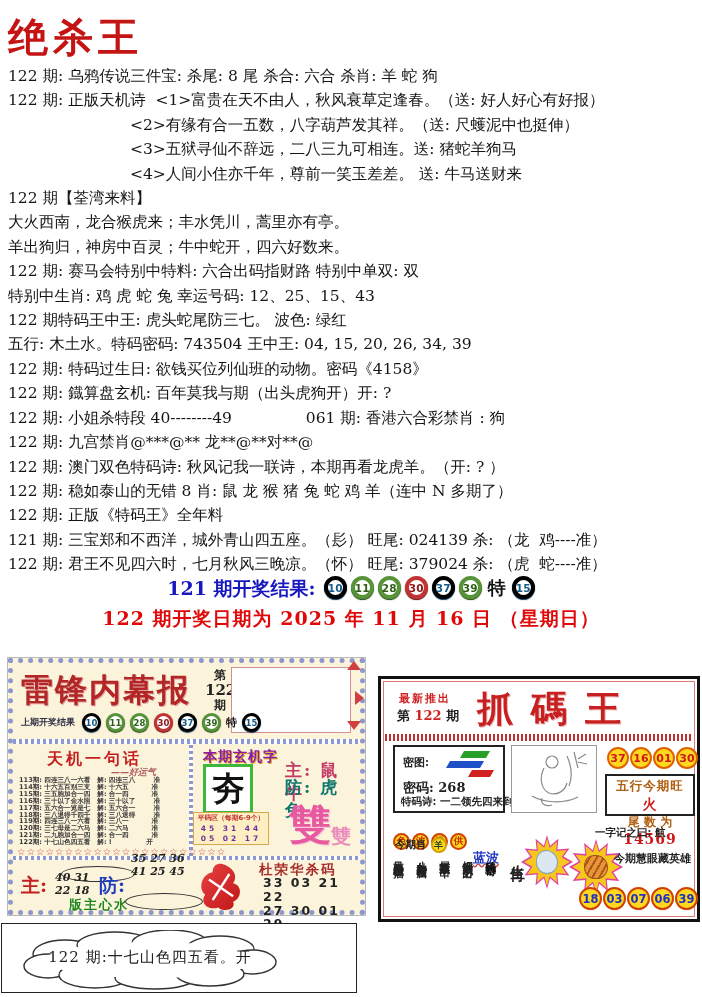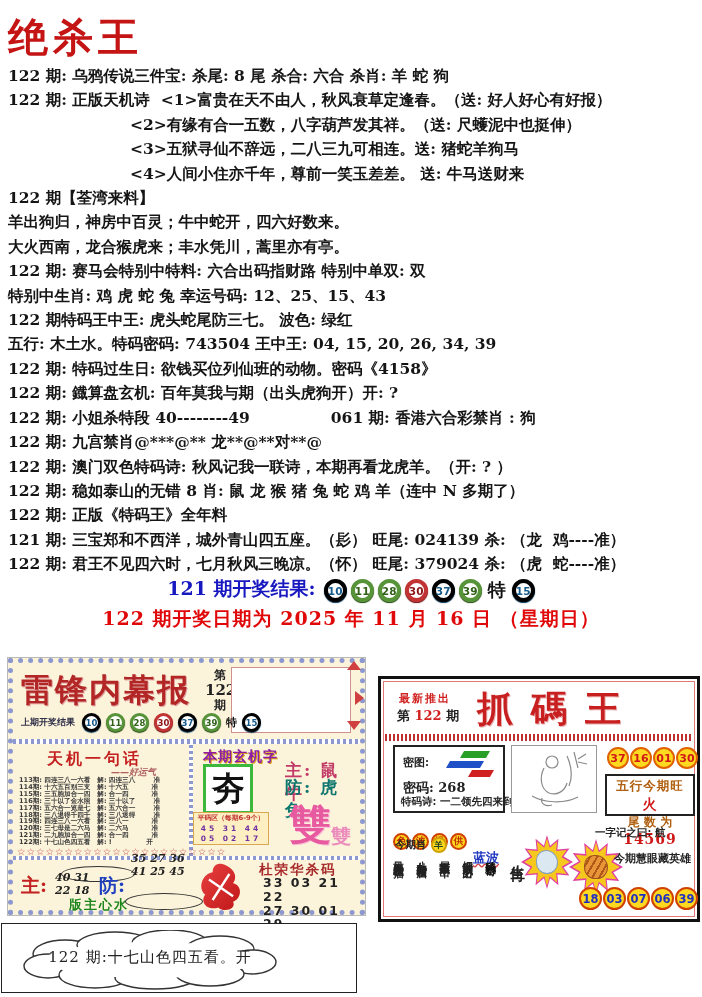--- a/index.html
+++ b/index.html
@@ -2,24 +2,24 @@
 <html><head>
 <meta charset="utf-8">
 <style>
   html,body{margin:0;padding:0;}
   body{width:702px;height:997px;position:relative;background:#fff;overflow:hidden;
        font-family:"DejaVu Serif","Liberation Serif",serif;}
   
   .main-title{position:absolute;left:8px;top:10px;font-size:40px;font-weight:bold;
               color:#c41414;letter-spacing:5px;}
   .lines{position:absolute;left:8px;top:64px;width:690px;}
-  .line{font-size:15.5px;line-height:24.4px;font-weight:bold;color:#151515;white-space:pre-wrap;}
+  .line{font-size:15.5px;line-height:24.4px;font-weight:normal;color:#151515;white-space:pre-wrap;}
   .line.indent{padding-left:122px;}
   .result-row{position:absolute;left:0;top:576px;width:702px;display:flex;
-              justify-content:center;align-items:flex-end;gap:4px;}
+              justify-content:center;align-items:flex-start;gap:4px;}
   .result-label{font-size:19px;font-weight:bold;color:#1818c0;margin-right:4px;}
   .te-label{font-size:18px;font-weight:bold;color:#111;margin:0 2px;}
   .date-line{position:absolute;left:0;top:606px;width:702px;text-align:center;
              font-size:19px;font-weight:bold;color:#e00808;letter-spacing:1px;}
   
   .gem{width:23px;height:23px;border-radius:50%;background:#fff;display:inline-flex;
        align-items:center;justify-content:center;box-sizing:border-box;
        font:bold 10.5px "DejaVu Sans","Liberation Sans",sans-serif;}
   .gem[data-color="blue"]{border:4px solid #000000;color:#155a8a;box-shadow:0 1px 1px #0a3a5a;}
   .gem[data-color="green"]{border:4px solid #579338;color:#306018;box-shadow:0 1px 1px #24480f;}
@@ -163,22 +163,22 @@
 
   <div class="main-title">绝杀王</div>
 
   <div class="lines">
     <div class="line">122 期: 乌鸦传说三件宝: 杀尾: 8 尾 杀合: 六合 杀肖: 羊 蛇 狗</div>
     <div class="line">122 期: 正版天机诗  &lt;1&gt;富贵在天不由人，秋风衰草定逢春。（送: 好人好心有好报）</div>
     <div class="line indent">&lt;2&gt;有缘有合一五数，八字葫芦发其祥。（送: 尺蠖泥中也挺伸）</div>
     <div class="line indent">&lt;3&gt;五狱寻仙不辞远，二八三九可相连。送: 猪蛇羊狗马</div>
     <div class="line indent">&lt;4&gt;人间小住亦千年，尊前一笑玉差差。 送: 牛马送财来</div>
     <div class="line">122 期【荃湾来料】</div>
+    <div class="line">大火西南，龙合猴虎来；丰水凭川，蒿里亦有亭。</div>
     <div class="line">羊出狗归，神房中百灵；牛中蛇开，四六好数来。</div>
-    <div class="line">大火西南，龙合猴虎来；丰水凭川，蒿里亦有亭。</div>
     <div class="line">122 期: 赛马会特别中特料: 六合出码指财路 特别中单双: 双</div>
     <div class="line">特别中生肖: 鸡 虎 蛇 兔 幸运号码: 12、25、15、43</div>
     <div class="line">122 期特码王中王: 虎头蛇尾防三七。 波色: 绿红</div>
     <div class="line">五行: 木土水。特码密码: 743504 王中王: 04, 15, 20, 26, 34, 39</div>
     <div class="line">122 期: 特码过生日: 欲钱买位列仙班的动物。密码《4158》</div>
     <div class="line">122 期: 鐡算盘玄机: 百年莫我与期（出头虎狗开）开: ?</div>
     <div class="line">122 期: 小姐杀特段 40--------49               061 期: 香港六合彩禁肖 : 狗</div>
     <div class="line">122 期: 九宫禁肖@***@** 龙**@**对**@</div>
     <div class="line">122 期: 澳门双色特码诗: 秋风记我一联诗，本期再看龙虎羊。（开: ? ）</div>
     <div class="line">122 期: 稳如泰山的无错 8 肖: 鼠 龙 猴 猪 兔 蛇 鸡 羊（连中 N 多期了）</div>

